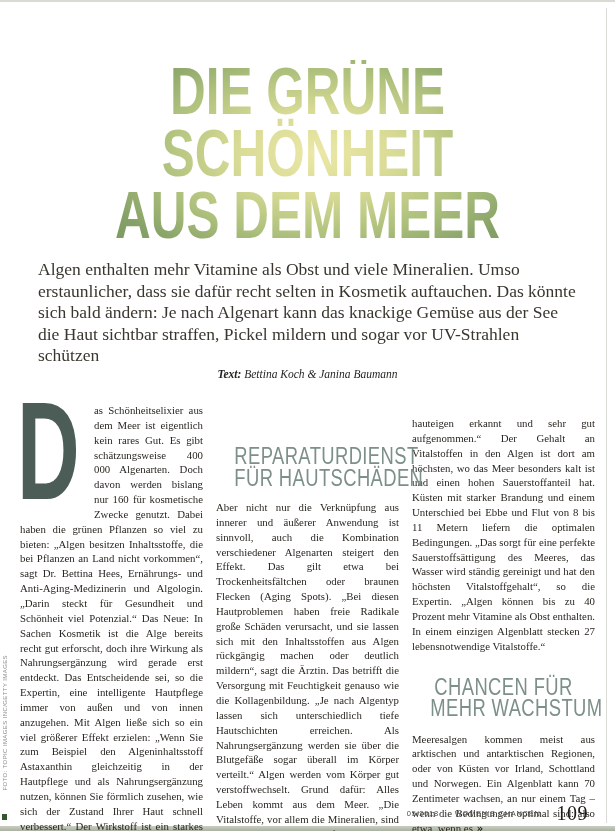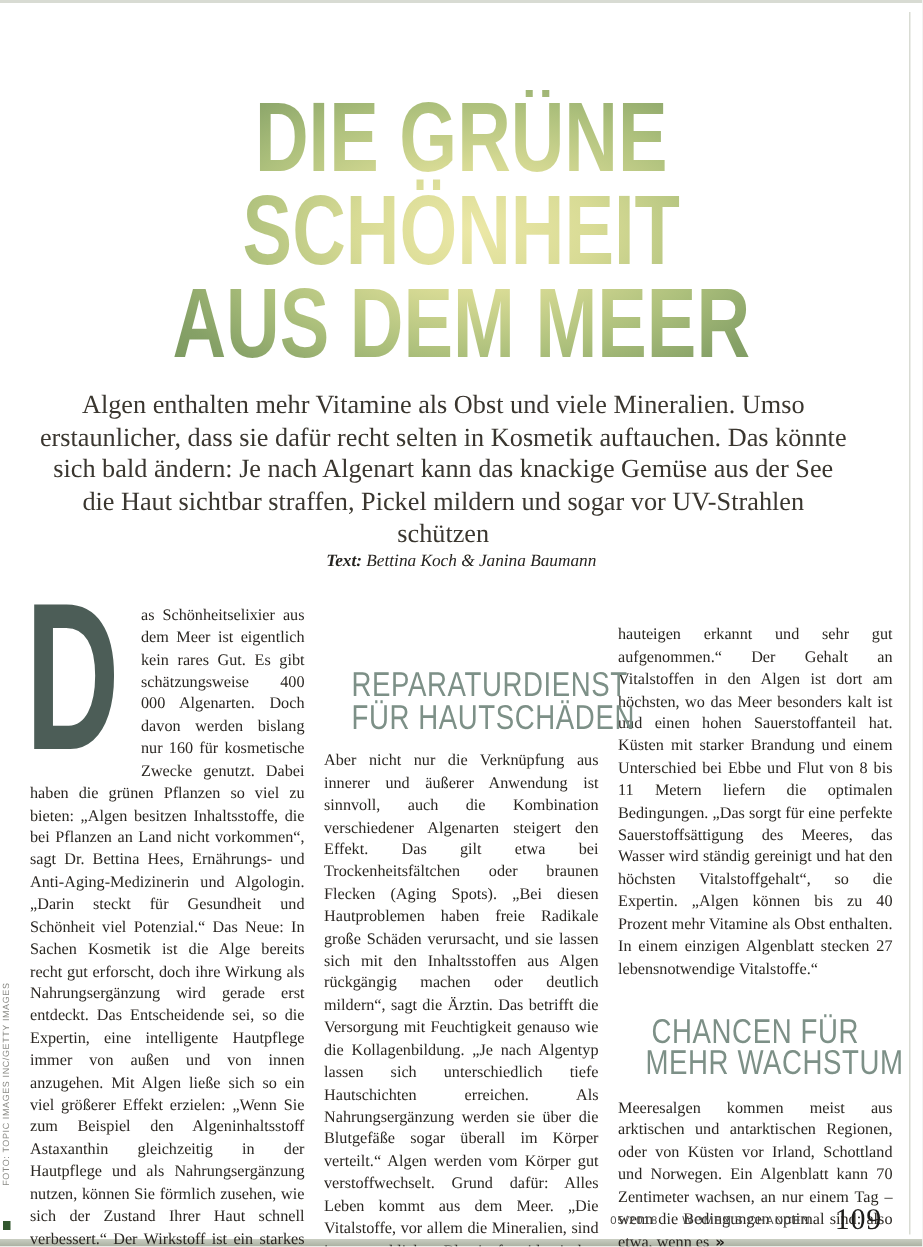--- a/index.html
+++ b/index.html
@@ -34,22 +34,21 @@
        #ece8a7 0%, #d8db95 30%, #adc07c 60%, #86a167 85%, #7c9960 100%);
     -webkit-background-clip:text;
     background-clip:text;
     color:transparent;
     margin:0;
   }
   .title-line { display:block; }
 
   
   .intro {
-    position:absolute; top:259px; left:26px; width:539px;
-    text-align:center;
+    position:absolute; top:259px; left:38px; width:539px;
     font-size:17.5px; line-height:21.6px;
     color:#3a362f;
   }
   .byline {
     position:absolute; top:368px; left:0; width:615px;
     text-align:center;
     font-size:11.5px; font-style:italic; color:#262420;
   }
   .byline-label { font-weight:700; }
 

